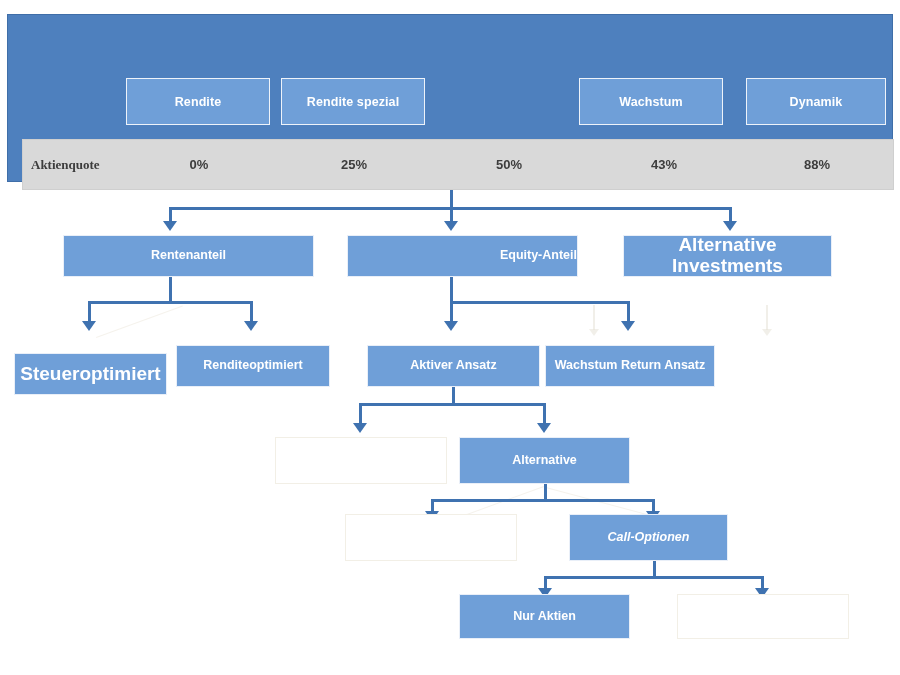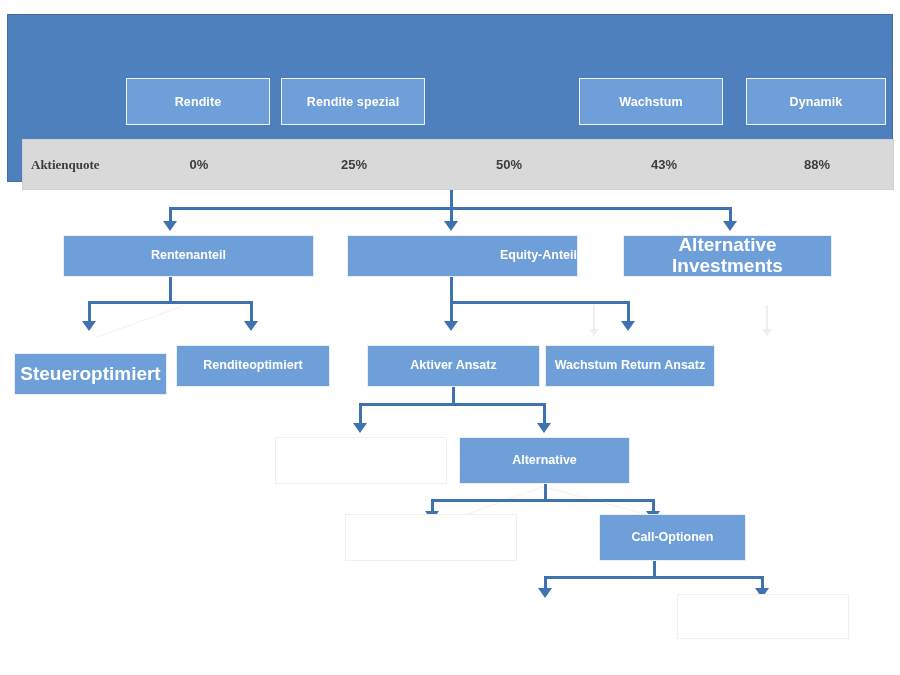--- a/index.html
+++ b/index.html
@@ -212,28 +212,31 @@
   <div class="conn v" style="left:431px; top:499px; height:13px;"></div>
   <div class="conn v" style="left:652px; top:499px; height:13px;"></div>
   <div class="arrow" style="left:425px; top:511px;"></div>
   <div class="arrow" style="left:646px; top:511px;"></div>
   <div class="ghost diag" style="left:546px; top:487px; width:130px; transform:rotate(15deg);"></div>
   <div class="ghost diag" style="left:544px; top:487px; width:120px; transform:rotate(160deg);"></div>
 
   <div class="node empty" style="left:345px; top:514px; width:172px; height:47px;">
     <span></span>
   </div>
-  <div class="node sz-md" style="left:599px; top:514px; width:147px; height:47px;">
+  <div class="node sz-md" style="left:569px; top:514px; width:159px; height:47px;font-style:italic;">
     <span>Call-Optionen</span>
   </div>
 
   <div class="conn v" style="left:653px; top:561px; height:17px;"></div>
   <div class="conn h" style="left:544px; top:576px; width:220px;"></div>
   <div class="conn v" style="left:544px; top:576px; height:13px;"></div>
   <div class="conn v" style="left:761px; top:576px; height:13px;"></div>
   <div class="arrow" style="left:538px; top:588px;"></div>
   <div class="arrow" style="left:755px; top:588px;"></div>
 
+  <div class="node sz-md" style="left:459px; top:594px; width:171px; height:45px;">
+    <span>Nur Aktien</span>
+  </div>
   <div class="node empty" style="left:677px; top:594px; width:172px; height:45px;">
     <span></span>
   </div>
 
 </div>
 
 </body></html>

